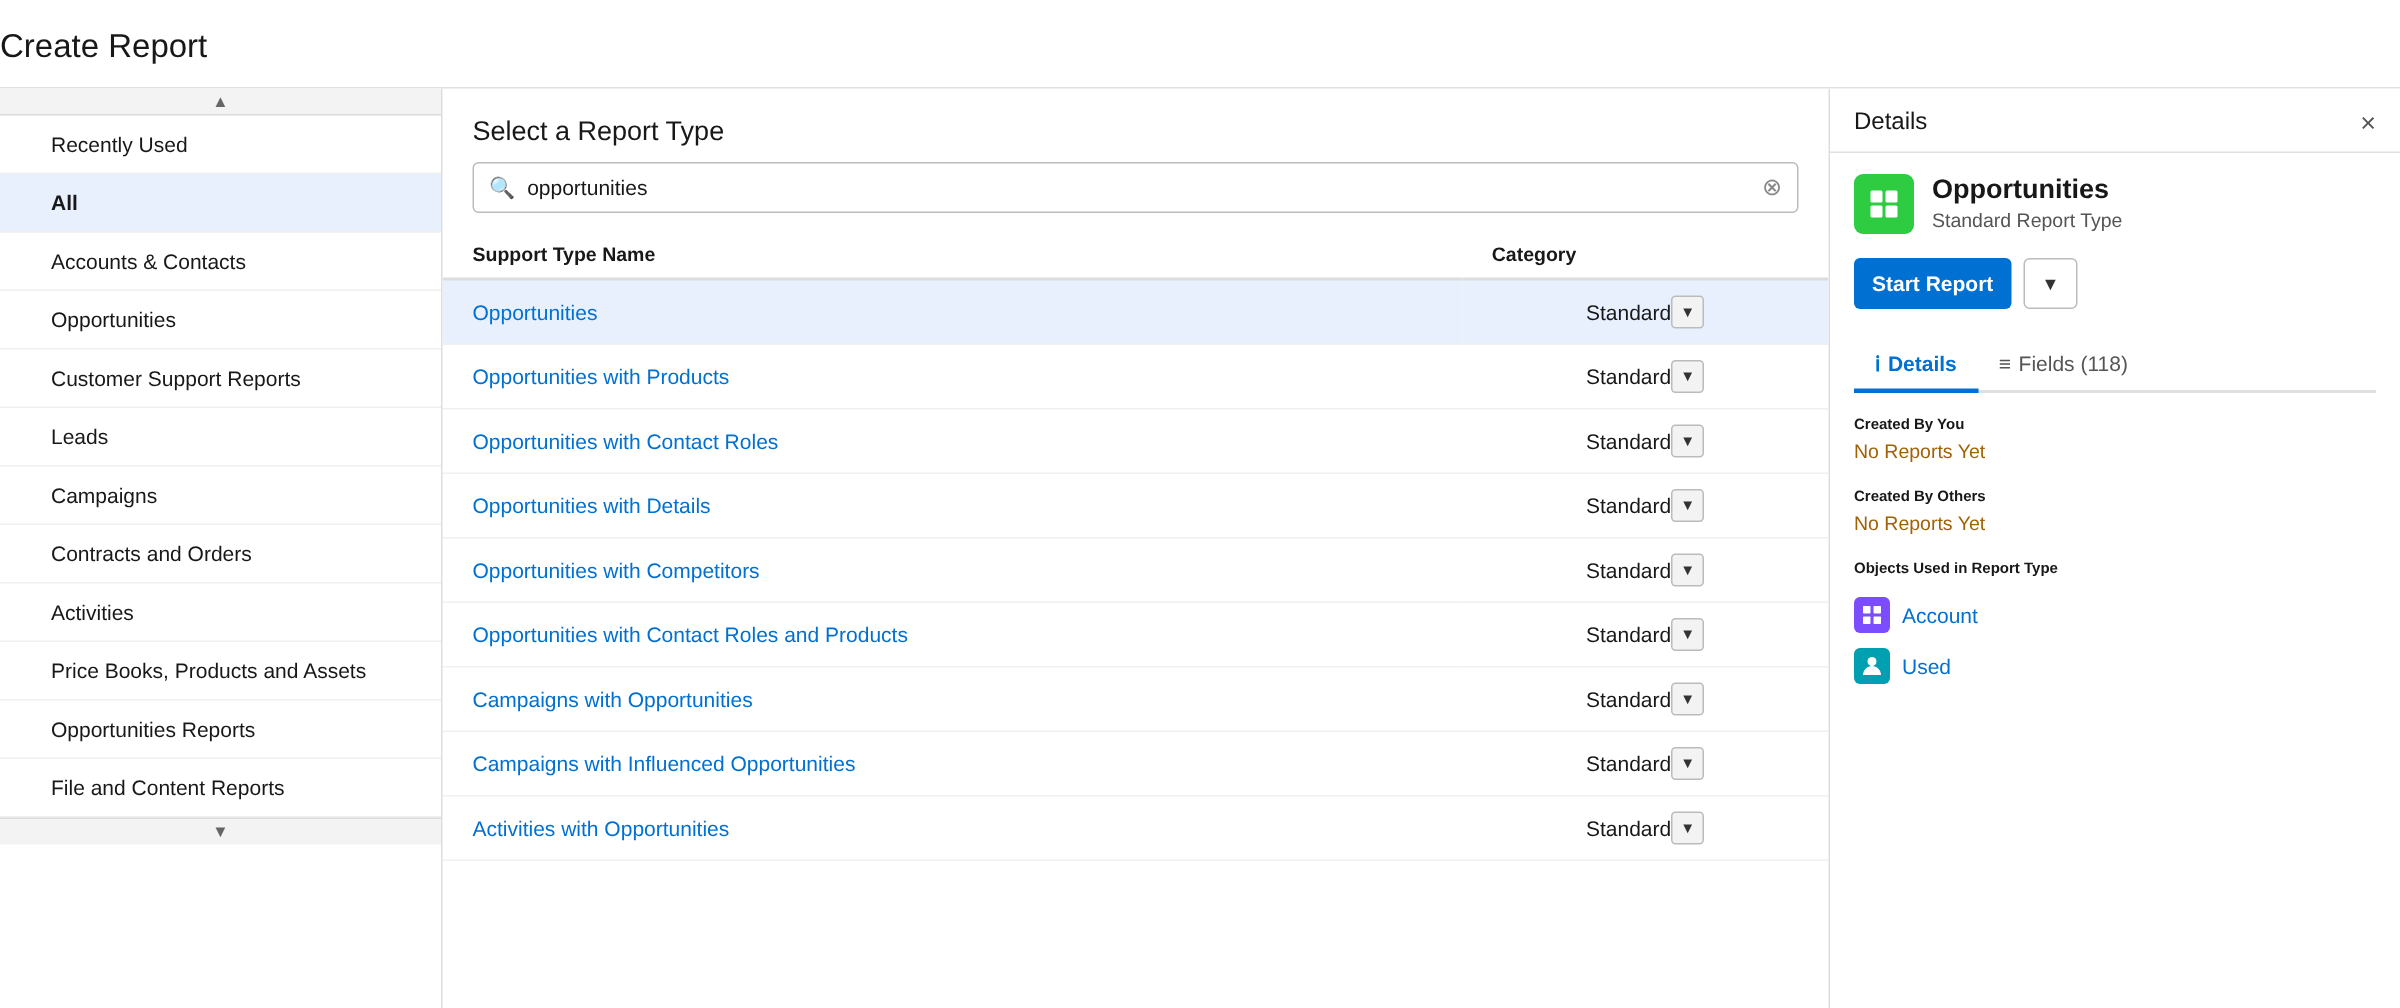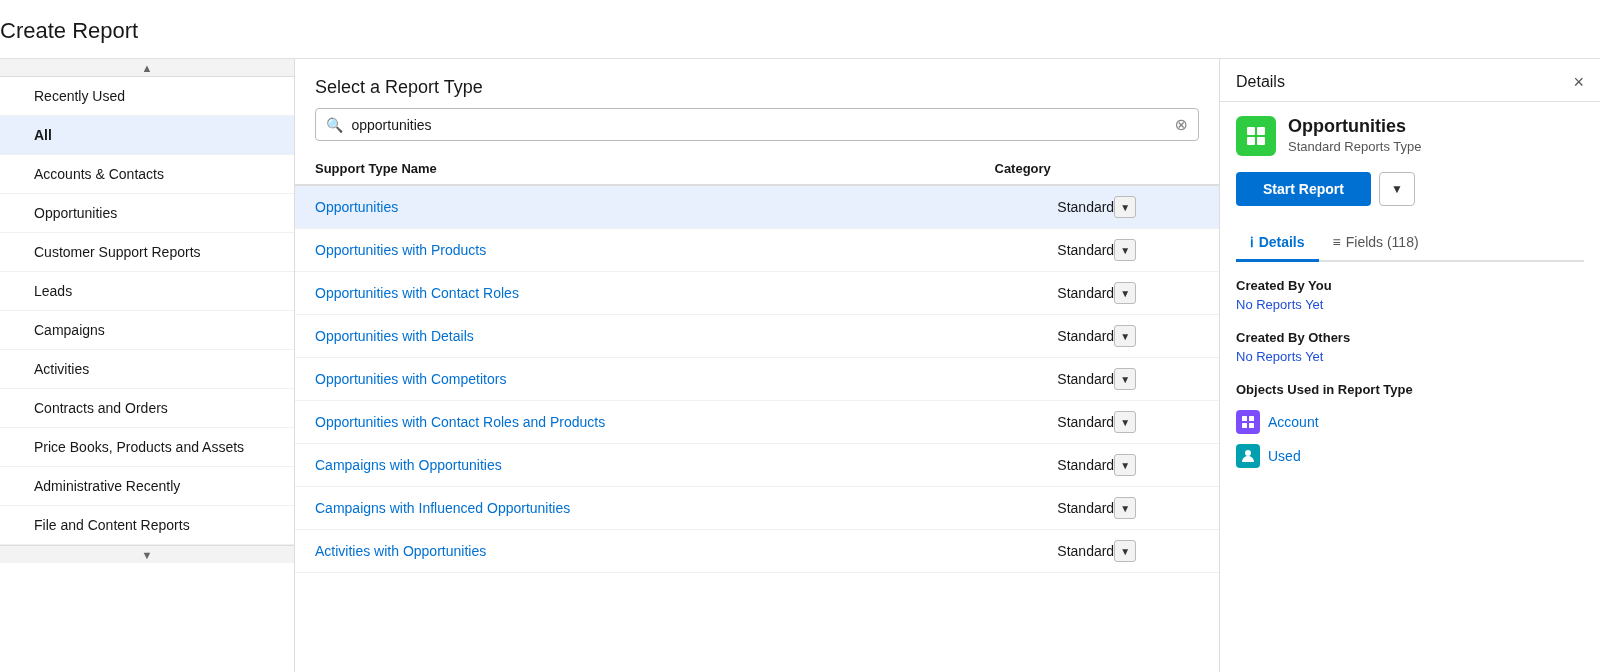--- a/index.html
+++ b/index.html
@@ -201,21 +201,21 @@
       display: flex;
       gap: 8px;
       margin-bottom: 18px;
     }
 
     .start-report-btn {
       background: #0070d2;
       color: #fff;
       border: none;
       border-radius: 4px;
-      padding: 9px 27px;
+      padding: 9px 12px;
       font-size: 14px;
       font-weight: 600;
       cursor: pointer;
     }
 
     .dropdown-arrow-btn {
       background: #fff;
       border: 1px solid #bbb;
       border-radius: 4px;
       width: 36px;
@@ -245,22 +245,22 @@
       gap: 5px;
     }
 
     .details-tab.active {
       color: #0070d2;
       border-bottom-color: #0070d2;
       font-weight: 600;
     }
 
     .details-section { margin-bottom: 18px; }
-    .details-section-title { font-size: 13px; font-weight: 700; margin-bottom: 4px; }
-    .details-section-sub { font-size: 13px; color: #1d4ed8; }
+    .details-section-title { font-size: 10px; font-weight: 700; margin-bottom: 4px; }
+    .details-section-sub { font-size: 13px; color: #a16207; }
 
     .objects-list { margin-top: 8px; }
     .object-item {
       display: flex;
       align-items: center;
       gap: 8px;
       padding: 5px 0;
       font-size: 14px;
       color: #0070d2;
       cursor: pointer;
@@ -308,24 +308,24 @@
   <div class="sidebar">
     <button class="sidebar-scroll-top">▲</button>
     <div id="sidebar-items">
         <div class="sidebar-item">Recently Used</div>
         <div class="sidebar-item active">All</div>
         <div class="sidebar-item">Accounts &amp; Contacts</div>
         <div class="sidebar-item">Opportunities</div>
         <div class="sidebar-item">Customer Support Reports</div>
         <div class="sidebar-item">Leads</div>
         <div class="sidebar-item">Campaigns</div>
+        <div class="sidebar-item">Contracts and Orders</div>
         <div class="sidebar-item">Activities</div>
-        <div class="sidebar-item">Contracts and Orders</div>
         <div class="sidebar-item">Price Books, Products and Assets</div>
-        <div class="sidebar-item">Administrative Recently</div>
+        <div class="sidebar-item">Opportunities Reports</div>
         <div class="sidebar-item">File and Content Reports</div>
       </div>
     <button class="sidebar-scroll-bottom">▼</button>
   </div>
 
   <div class="center-panel">
     <div class="center-header">Select a Report Type</div>
 
     <div class="search-bar-wrap">
       <div class="search-bar">
@@ -442,21 +442,21 @@
         <div class="report-icon">
           <svg width="24" height="24" viewBox="0 0 24 24" fill="white">
               <rect x="3" y="3" width="8" height="8" rx="1"></rect>
               <rect x="13" y="3" width="8" height="8" rx="1"></rect>
               <rect x="3" y="13" width="8" height="8" rx="1"></rect>
               <rect x="13" y="13" width="8" height="8" rx="1"></rect>
             </svg>
         </div>
         <div>
           <div class="report-type-name">Opportunities</div>
-          <div class="report-type-sub">Standard Reports Type</div>
+          <div class="report-type-sub">Standard Report Type</div>
         </div>
       </div>
 
       <div class="action-buttons">
         <button class="start-report-btn">Start Report</button>
         <button class="dropdown-arrow-btn">▼</button>
       </div>
 
       <div class="details-tabs" id="details-tabs">
           <div class="details-tab active">

